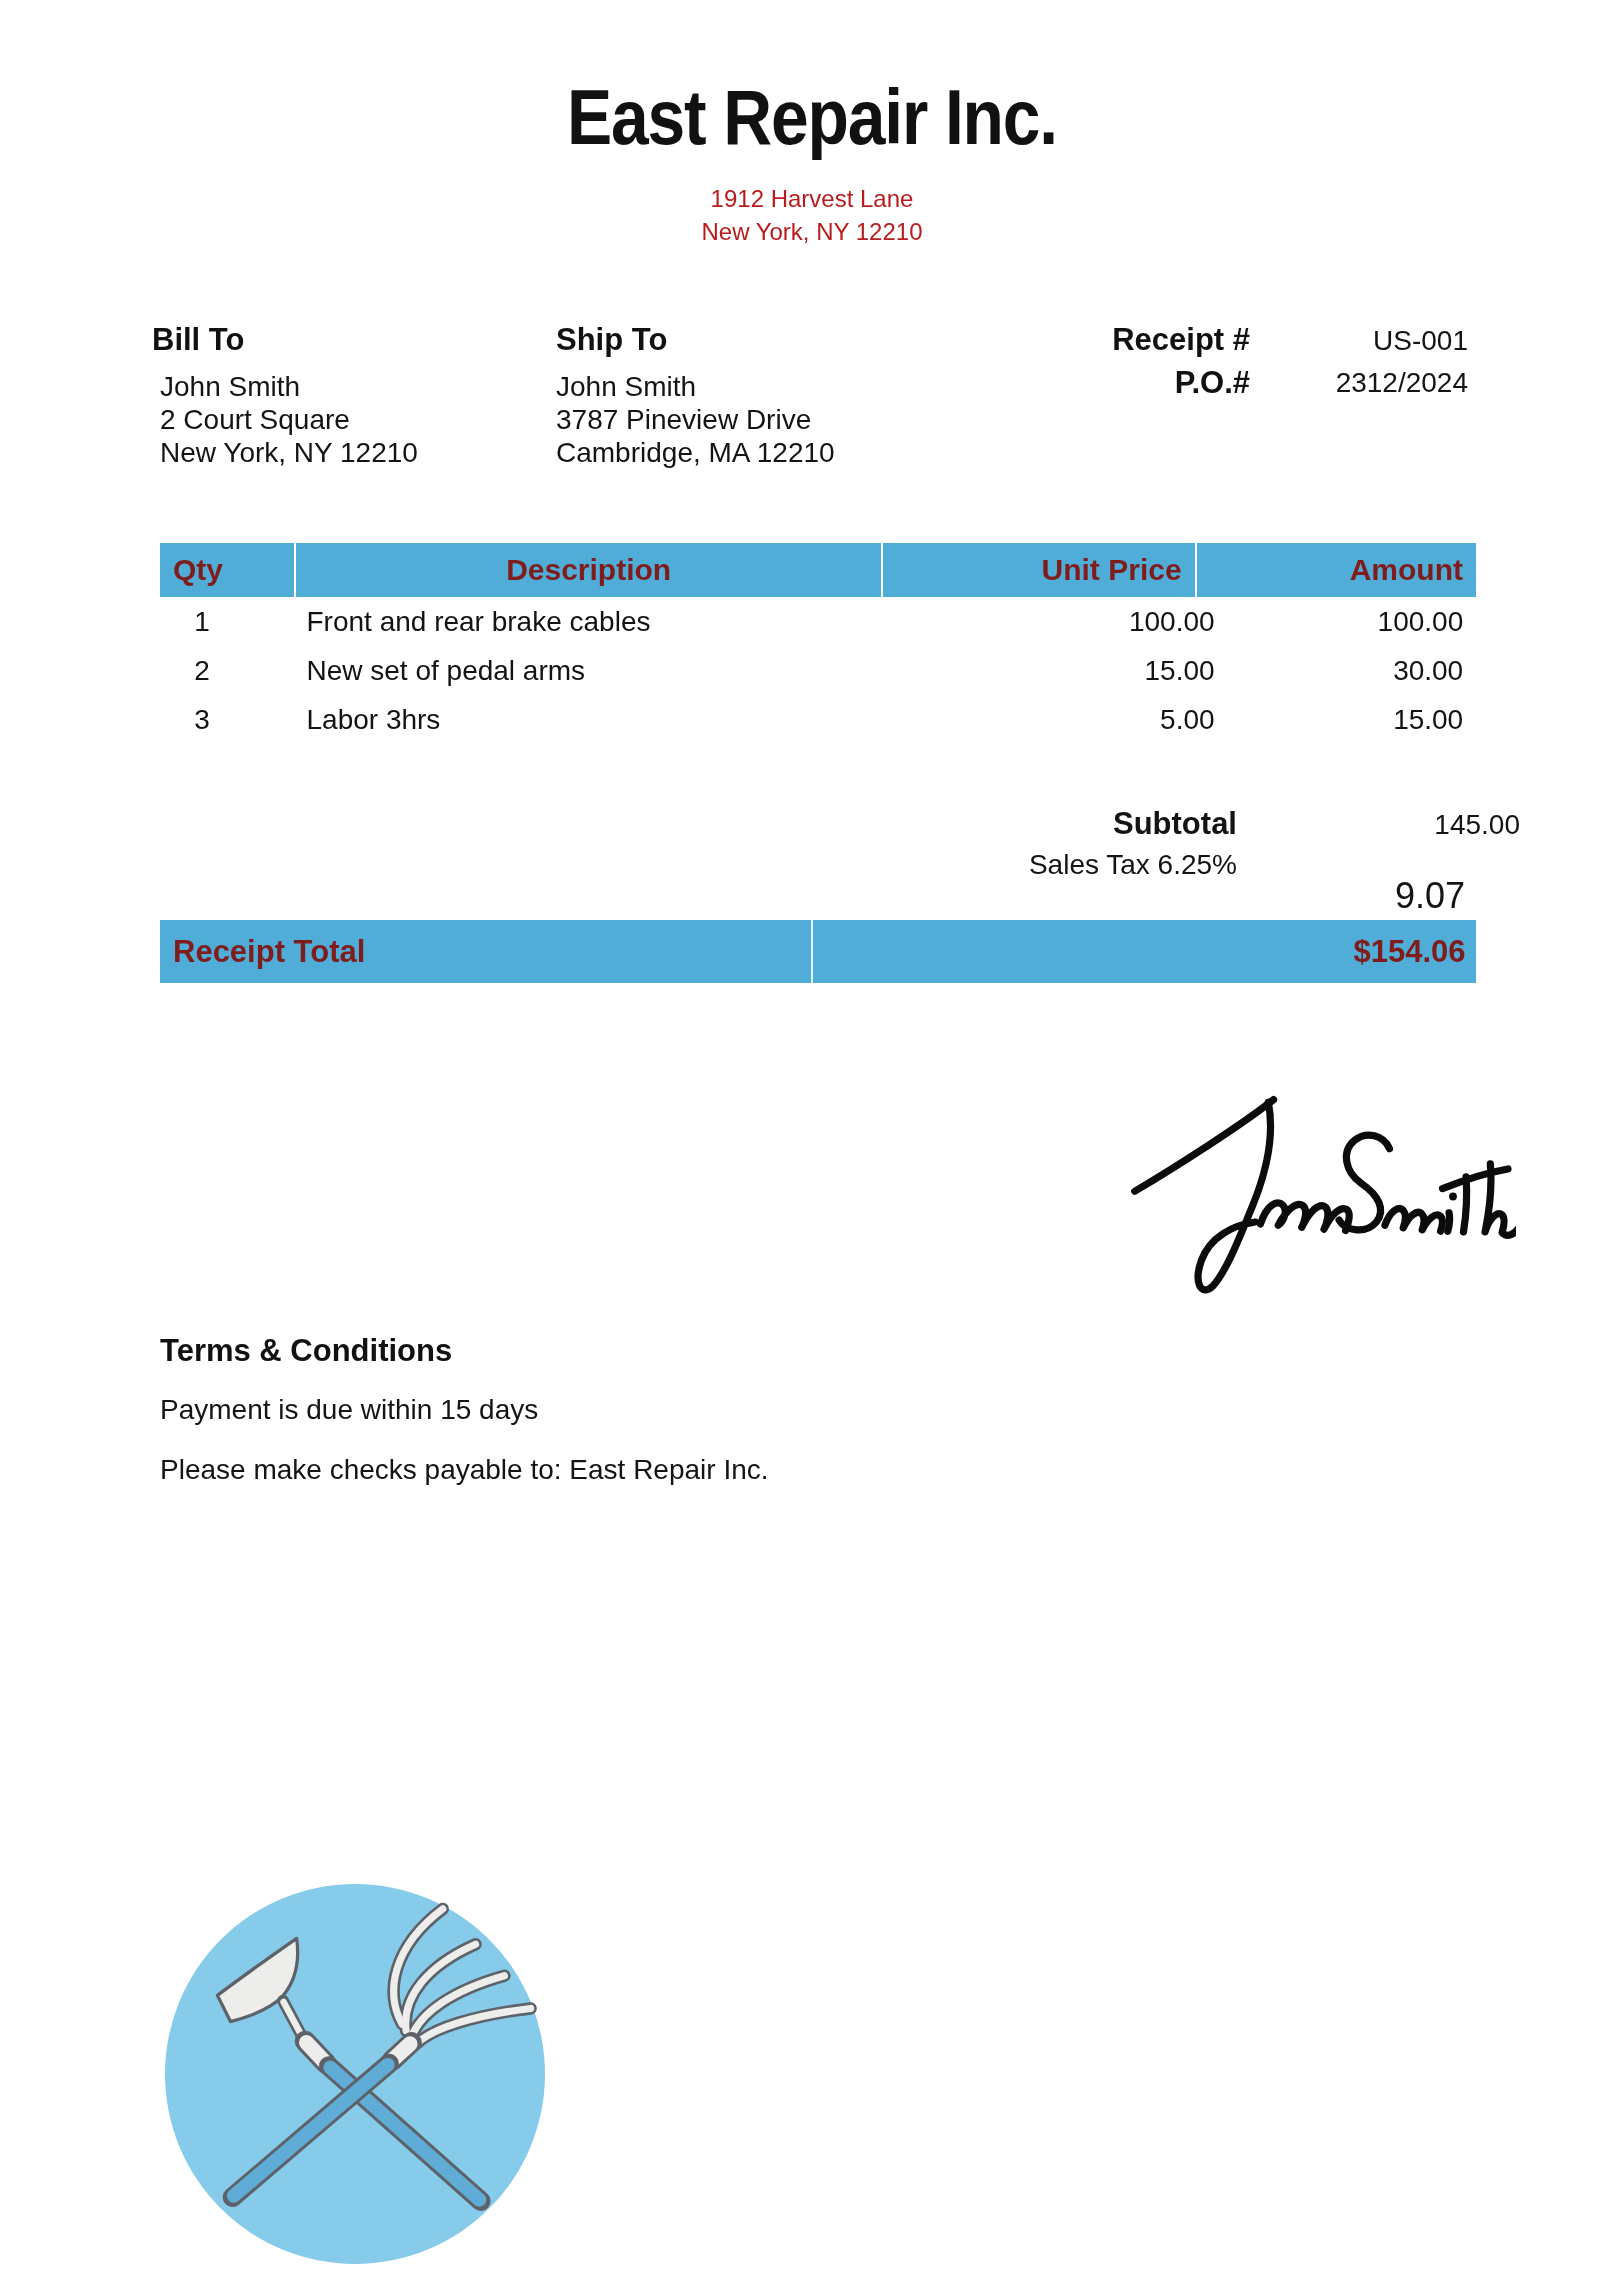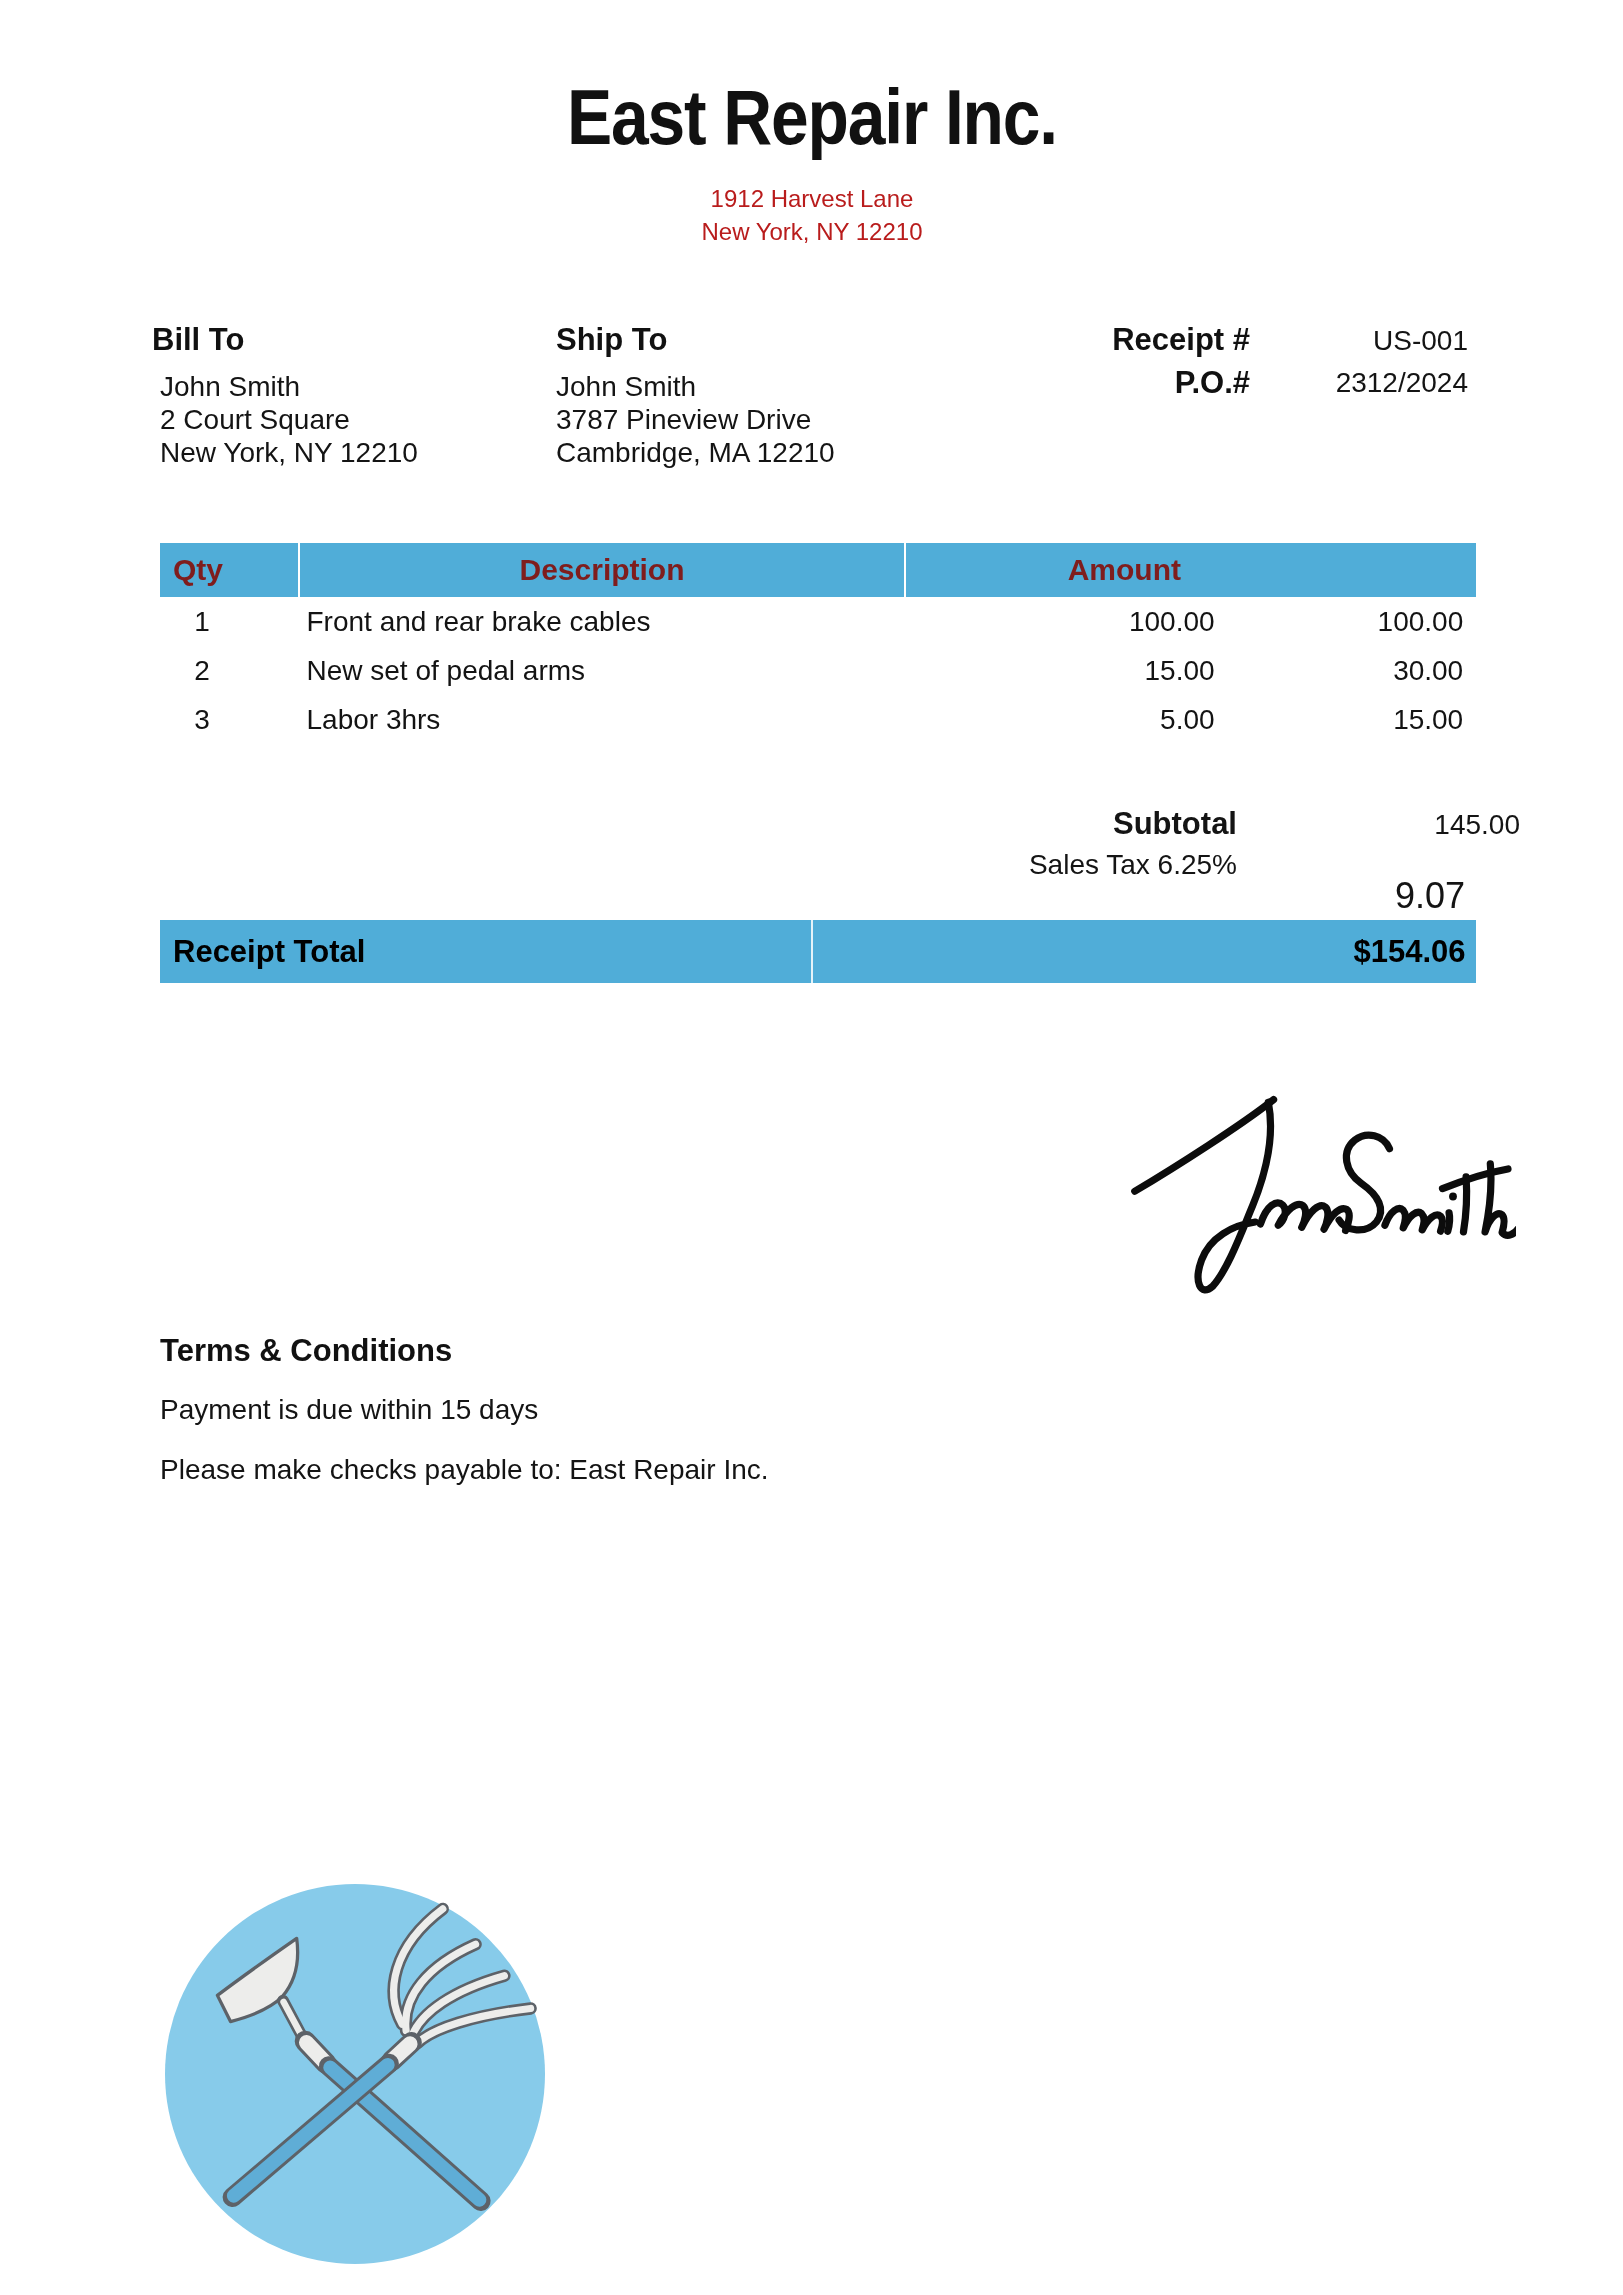--- a/index.html
+++ b/index.html
@@ -45,21 +45,21 @@
   .tc-amt   { width:246px; text-align:right; padding-right:11.8px; }
 
   
   .subtotal-label { top:806px; left:844px; width:393px; text-align:right; font-size:31px; font-weight:700; }
   .subtotal-value { top:809px; left:1258px; width:262px; text-align:right; font-size:28px; }
   .tax-label      { top:849px; left:844px; width:393px; text-align:right; font-size:28px; }
   .tax-value      { top:875px; left:1203px; width:262px; text-align:right; font-size:36px; }
 
   .total-bar {
     top:920px; left:160px; width:1316px; height:63px; background:var(--accent);
-    color:#000000; font-size:31px; font-weight:700; display:flex; align-items:center;
+    color:#7f1d1d; font-size:31px; font-weight:700; display:flex; align-items:center;
     box-sizing:border-box;
   }
   .total-bar .cell-l { width:653px; height:100%; display:flex; align-items:center;
     padding-left:13px; border-right:2px solid rgba(255,255,255,0.85); box-sizing:border-box; }
   .total-bar .cell-r { flex:1; text-align:right; padding-right:10.5px; }
 
   
   .sig-svg path, .sig-svg line { fill:none; stroke:#0c0c0c; stroke-width:11; stroke-linecap:round; stroke-linejoin:round; }
   .sig-svg .dot { fill:#0c0c0c; stroke:none; }
 
@@ -95,20 +95,21 @@
 Cambridge, MA 12210</div>
 
   <div class="abs meta-label" style="top:322px; left:923px; width:327px;">Receipt #</div>
   <div class="abs meta-value" style="top:325px; left:1206px; width:262px;">US-001</div>
   <div class="abs meta-label" style="top:365px; left:923px; width:327px;">P.O.#</div>
   <div class="abs meta-value" style="top:367px; left:1206px; width:262px;">2312/2024</div>
 
   <div class="abs tbl-header">
     <div class="hc hc-qty">Qty</div>
     <div class="hc hc-desc">Description</div>
+    <div class="hc hc-price">Unit Price</div>
     <div class="hc hc-amt">Amount</div>
   </div>
 
   <div class="abs tbl-body">
     <div class="trow">
       <div class="tc tc-qty">1</div>
       <div class="tc tc-desc">Front and rear brake cables</div>
       <div class="tc tc-price">100.00</div>
       <div class="tc tc-amt">100.00</div>
     </div>

